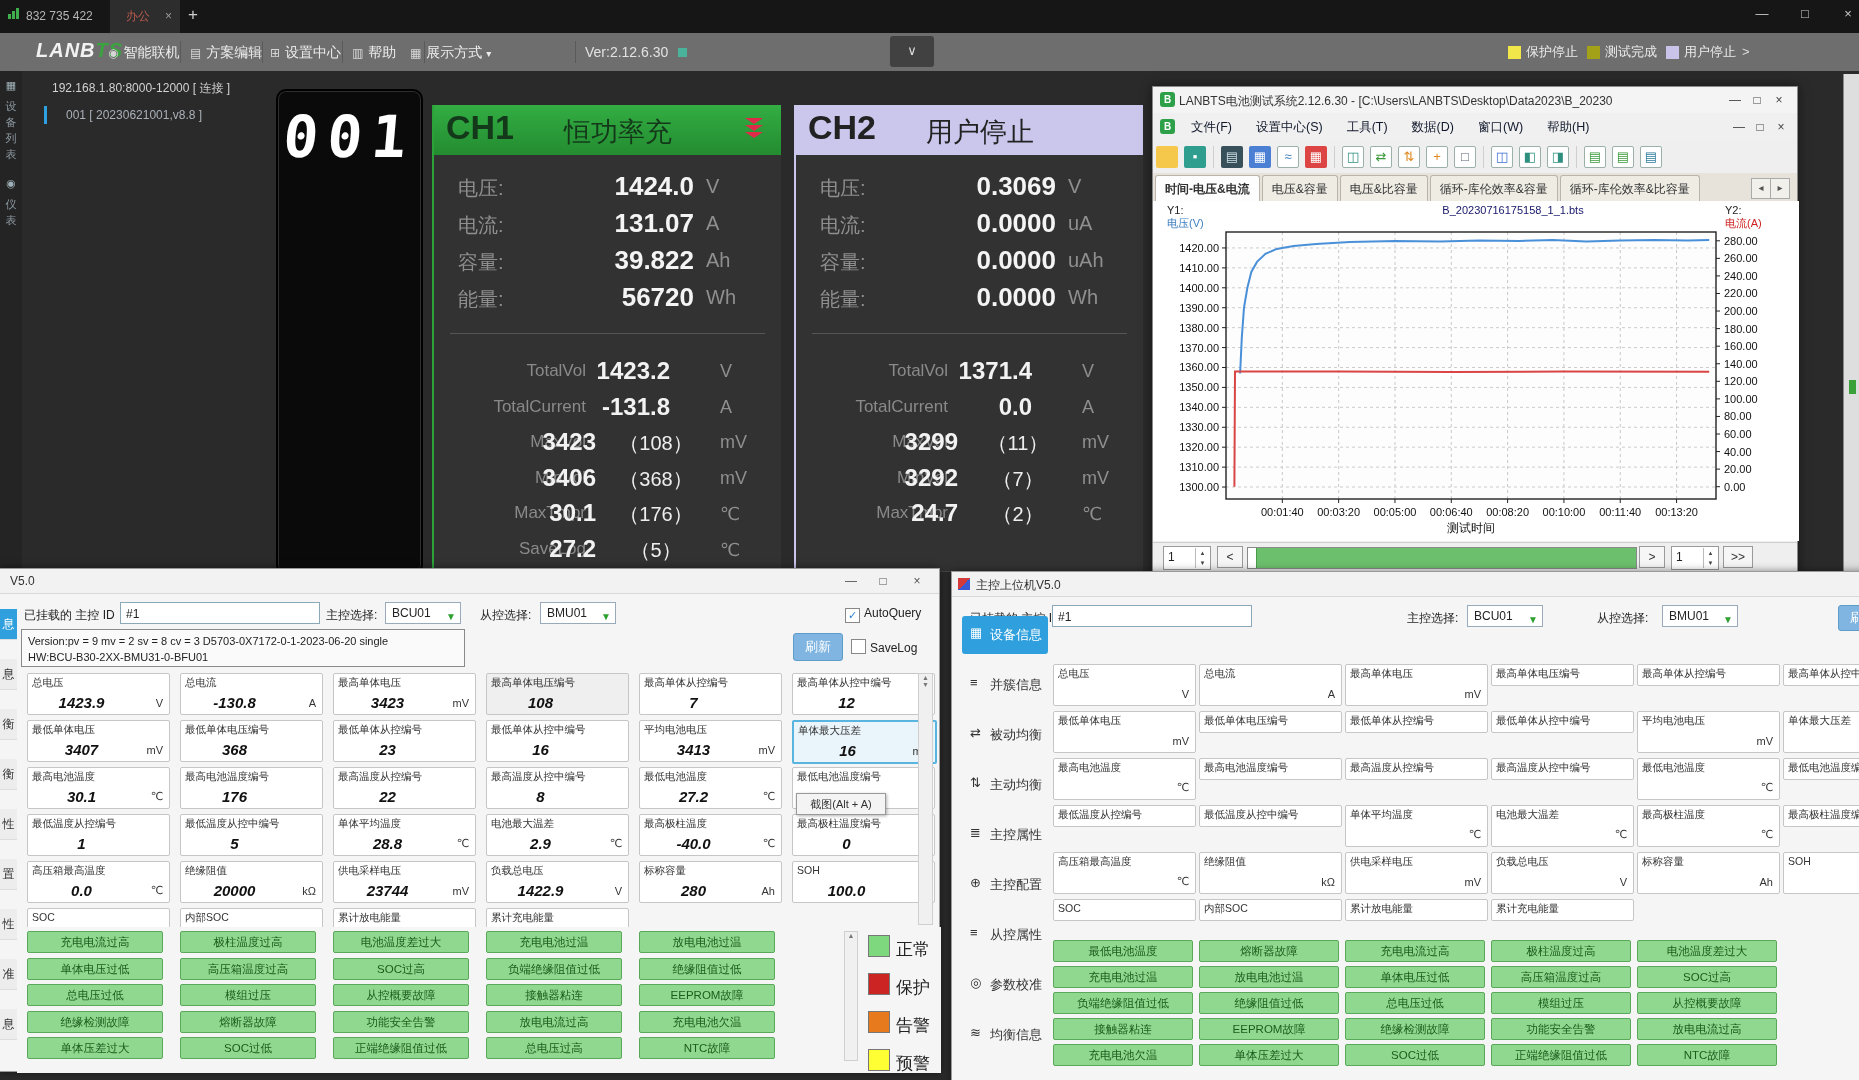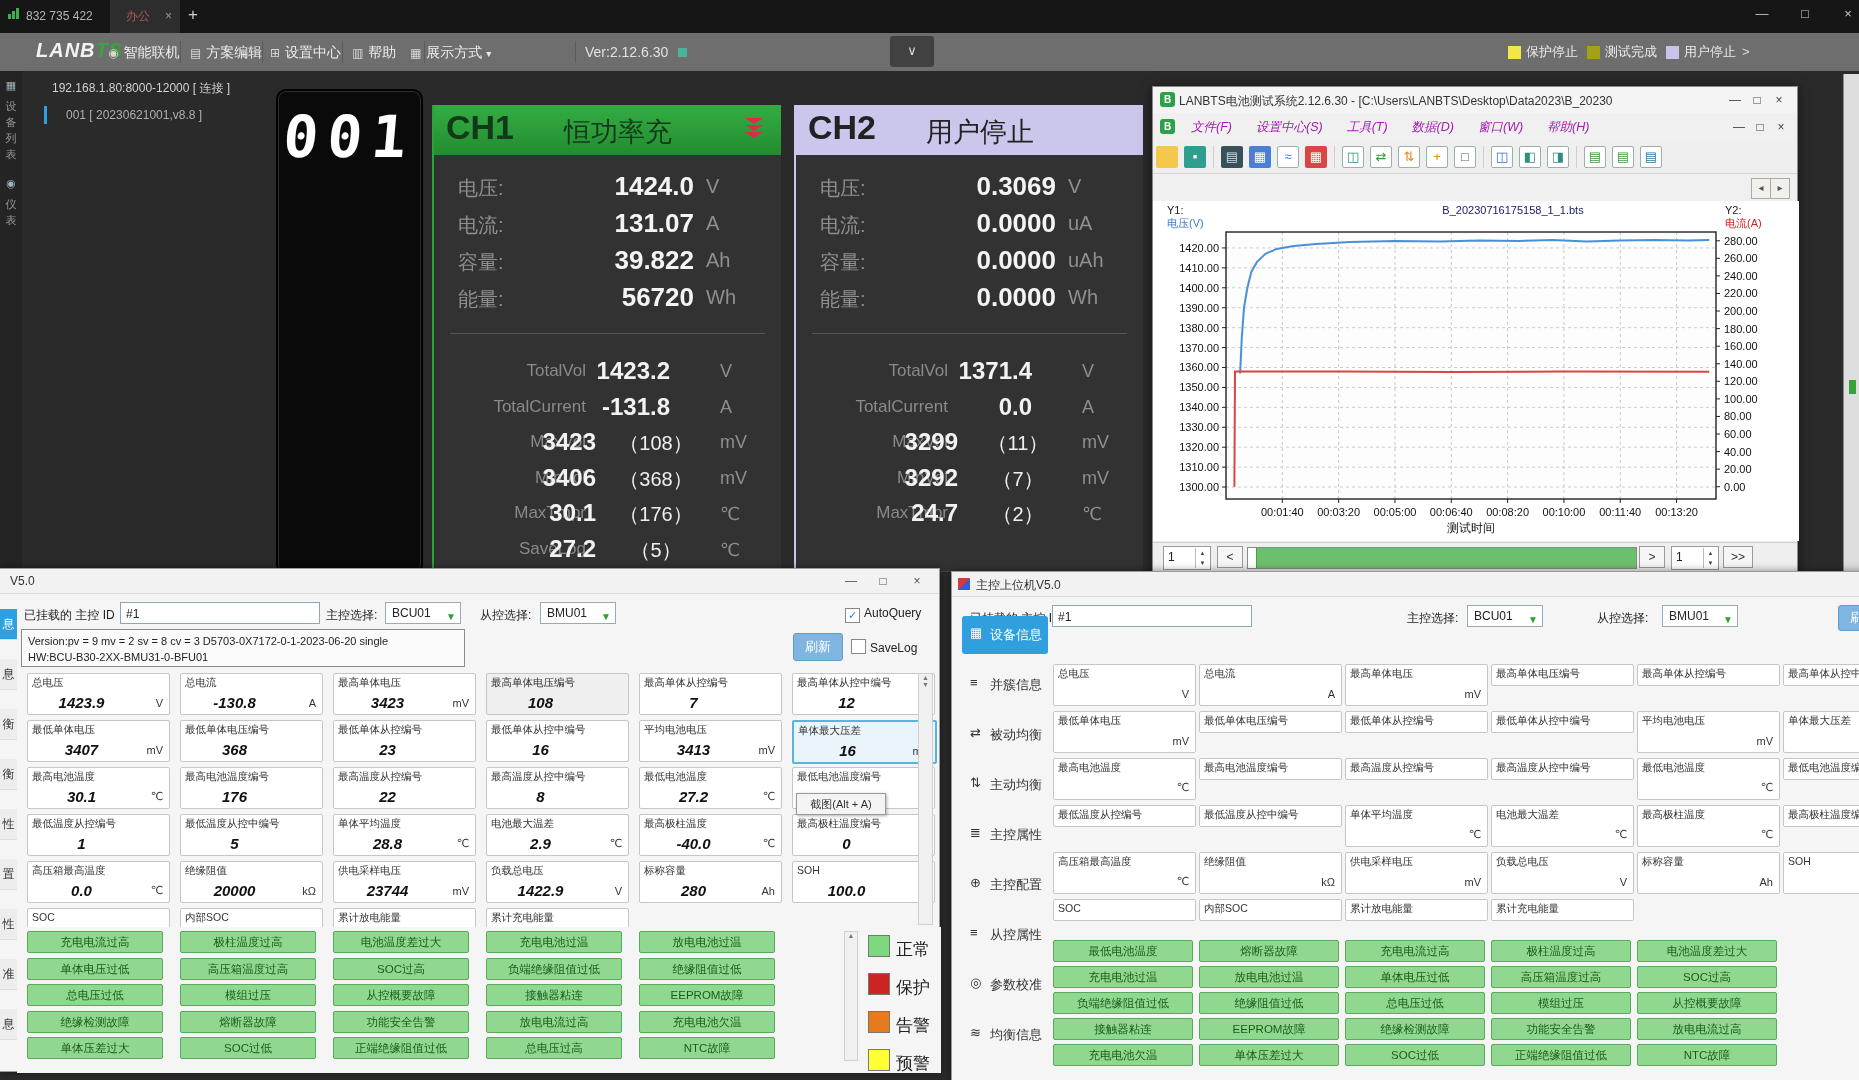--- a/index.html
+++ b/index.html
@@ -58,21 +58,21 @@
   .redpin i{display:block;width:0;height:0;margin:1px auto;border-left:9px solid transparent;border-right:9px solid transparent;border-top:6px solid #e02a4a;}
   
   #chartwin{position:absolute;left:1152px;top:86px;width:646px;height:489px;background:#f0f0f0;
     border:1px solid #8a8a8a;box-sizing:border-box;box-shadow:0 0 10px rgba(0,0,0,.5);font-size:12px;color:#222;}
   #cw-title{position:absolute;left:0;top:0;width:100%;height:26px;background:#f4f4f4;border-bottom:1px solid #ddd;}
   #cw-title .ttxt{position:absolute;left:26px;top:6px;font-size:12px;color:#333;white-space:nowrap;}
   .blogo{position:absolute;left:7px;top:5px;width:15px;height:15px;background:#2fa04a;border-radius:3px;color:#fff;
     font-weight:bold;font-size:10px;text-align:center;line-height:15px;}
   .cwc{position:absolute;top:4px;width:20px;height:18px;text-align:center;line-height:18px;color:#444;font-size:12px;}
   #cw-menu{position:absolute;left:0;top:26px;width:100%;height:28px;background:#f0f0f0;border-bottom:1px solid #dcdcdc;}
-  .mitem{display:inline-block;padding:0 12px;line-height:28px;font-size:12.5px;color:#a21caf;font-style:italic;}
+  .mitem{display:inline-block;padding:0 12px;line-height:28px;font-size:12.5px;color:#0f172a;}
   #cw-tools{position:absolute;left:0;top:54px;width:100%;height:32px;background:#efefef;border-bottom:1px solid #d6d6d6;}
   .ticon{display:inline-block;width:20px;height:20px;margin:5px 3px 0 3px;border-radius:2px;text-align:center;line-height:20px;font-size:13px;vertical-align:top;}
   .tsep{display:inline-block;width:1px;height:22px;background:#cfcfcf;margin:5px 4px 0 4px;vertical-align:top;}
   #cw-tabs{position:absolute;left:0;top:86px;width:100%;height:28px;background:#e7e3da;border-bottom:1px solid #b9b5aa;overflow:hidden;}
   .ctab{display:inline-block;padding:0 9px;line-height:26px;margin-top:2px;font-size:12px;color:#333;background:#efece4;
     border:1px solid #b9b5aa;border-bottom:none;border-radius:3px 3px 0 0;margin-left:2px;white-space:nowrap;}
   .ctab.active{background:#fdfdfd;font-weight:bold;}
   .tabarrow{position:absolute;top:5px;width:18px;height:19px;background:#f2f0ea;border:1px solid #aaa;text-align:center;line-height:18px;font-size:10px;color:#555;}
   #cw-chart{position:absolute;left:0;top:114px;width:646px;height:340px;background:#fff;}
   .axhead{position:absolute;top:3px;font-size:11px;line-height:13px;color:#222;}
@@ -293,20 +293,21 @@
       <span class="cwc" style="right:8px;">×</span>
     </div>
     <div id="cw-menu">
       <span class="blogo" style="top:6px;">B</span>
       <span id="cw-menuitems" style="position:absolute;left:26px;top:0;white-space:nowrap;"><span class="mitem">文件(F)</span><span class="mitem">设置中心(S)</span><span class="mitem">工具(T)</span><span class="mitem">数据(D)</span><span class="mitem">窗口(W)</span><span class="mitem">帮助(H)</span></span>
       <span class="cwc" style="right:48px;top:5px;">—</span>
       <span class="cwc" style="right:27px;top:5px;">□</span>
       <span class="cwc" style="right:6px;top:5px;">×</span>
     </div>
     <div id="cw-tools"><span class="ticon" style="background: rgb(245, 200, 76); border: 1px solid transparent;"></span><span class="ticon" style="background: rgb(47, 158, 143); color: rgb(255, 255, 255); border: 1px solid transparent;">▪</span><span class="tsep"></span><span class="ticon" style="background: rgb(56, 80, 90); color: rgb(207, 224, 230); border: 1px solid transparent;">▤</span><span class="ticon" style="background: rgb(74, 127, 212); color: rgb(255, 255, 255); border: 1px solid transparent;">▦</span><span class="ticon" style="background: rgb(255, 255, 255); color: rgb(58, 126, 191); border: 1px solid rgb(154, 176, 168);">≈</span><span class="ticon" style="background: rgb(221, 68, 68); color: rgb(255, 255, 255); border: 1px solid transparent;">▦</span><span class="tsep"></span><span class="ticon" style="background: rgb(255, 255, 255); color: rgb(46, 143, 127); border: 1px solid rgb(154, 176, 168);">◫</span><span class="ticon" style="background: rgb(255, 255, 255); color: rgb(58, 154, 58); border: 1px solid rgb(154, 176, 168);">⇄</span><span class="ticon" style="background: rgb(255, 255, 255); color: rgb(224, 138, 32); border: 1px solid rgb(154, 176, 168);">⇅</span><span class="ticon" style="background: rgb(255, 255, 255); color: rgb(224, 138, 32); border: 1px solid rgb(154, 176, 168);">+</span><span class="ticon" style="background: rgb(255, 255, 255); color: rgb(85, 102, 119); border: 1px solid rgb(154, 176, 168);">□</span><span class="tsep"></span><span class="ticon" style="background: rgb(255, 255, 255); color: rgb(58, 111, 212); border: 1px solid rgb(154, 176, 168);">◫</span><span class="ticon" style="background: rgb(255, 255, 255); color: rgb(46, 143, 127); border: 1px solid rgb(154, 176, 168);">◧</span><span class="ticon" style="background: rgb(255, 255, 255); color: rgb(46, 143, 127); border: 1px solid rgb(154, 176, 168);">◨</span><span class="tsep"></span><span class="ticon" style="background: rgb(255, 255, 255); color: rgb(58, 154, 58); border: 1px solid rgb(154, 176, 168);">▤</span><span class="ticon" style="background: rgb(255, 255, 255); color: rgb(58, 154, 58); border: 1px solid rgb(154, 176, 168);">▤</span><span class="ticon" style="background: rgb(255, 255, 255); color: rgb(42, 122, 154); border: 1px solid rgb(154, 176, 168);">▤</span></div>
+    <div id="cw-tabs"><span class="ctab active">时间-电压&amp;电流</span><span class="ctab">电压&amp;容量</span><span class="ctab">电压&amp;比容量</span><span class="ctab">循环-库伦效率&amp;容量</span><span class="ctab">循环-库伦效率&amp;比容量</span></div>
     <span class="tabarrow" style="right:26px;top:91px;">◂</span>
     <span class="tabarrow" style="right:7px;top:91px;">▸</span>
     <div id="cw-chart">
       <div class="axhead" style="left:14px;">
         <div>Y1:</div>
         <div id="y1name" style="color: rgb(63, 127, 191);">电压(V)</div>
       </div>
       <div class="axhead" style="left:230px;width:260px;text-align:center;color:#16166b;">B_20230716175158_1_1.bts</div>
       <div class="axhead" style="left:572px;">
         <div>Y2:</div>

